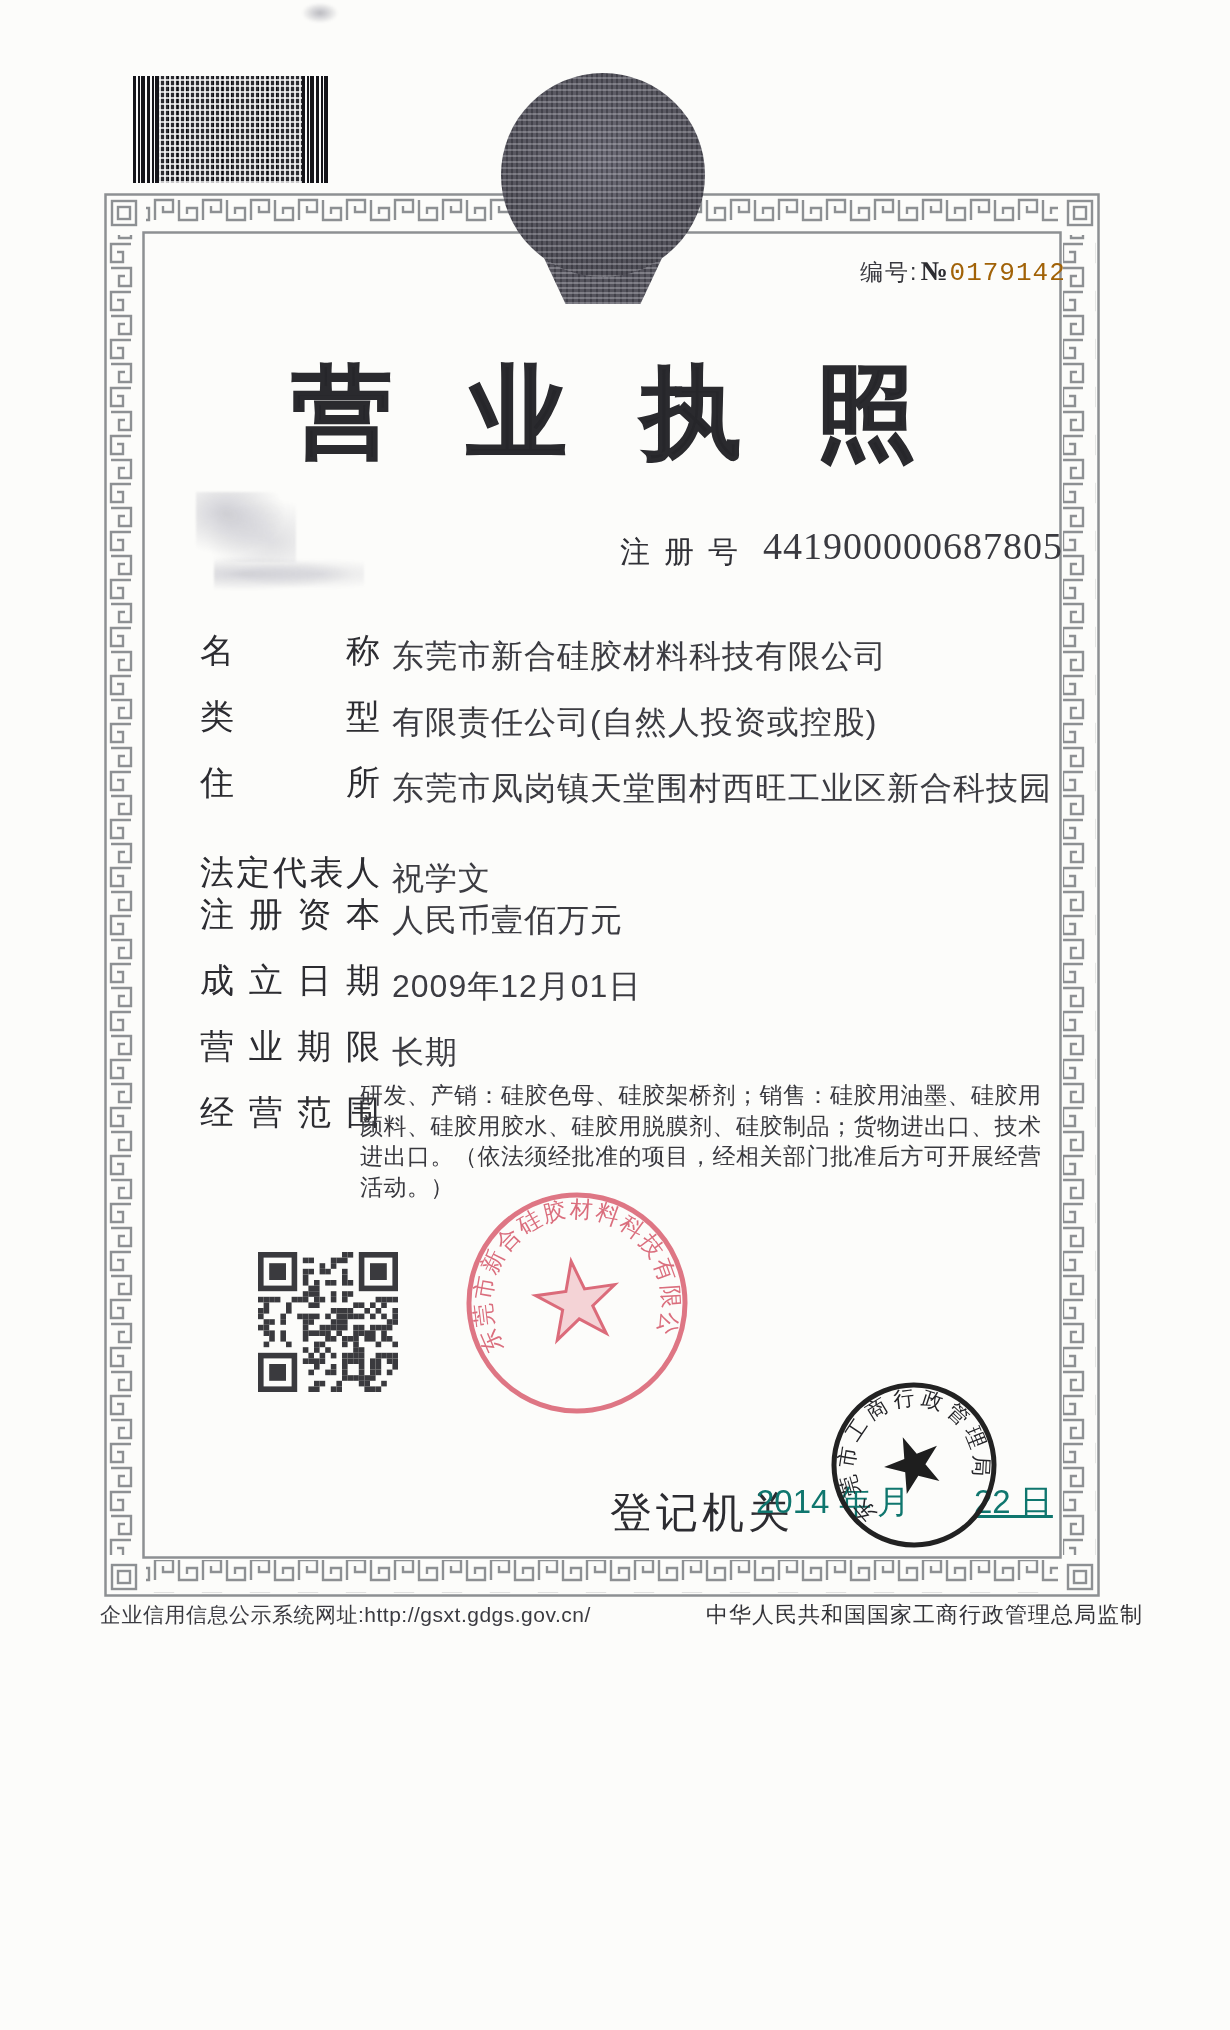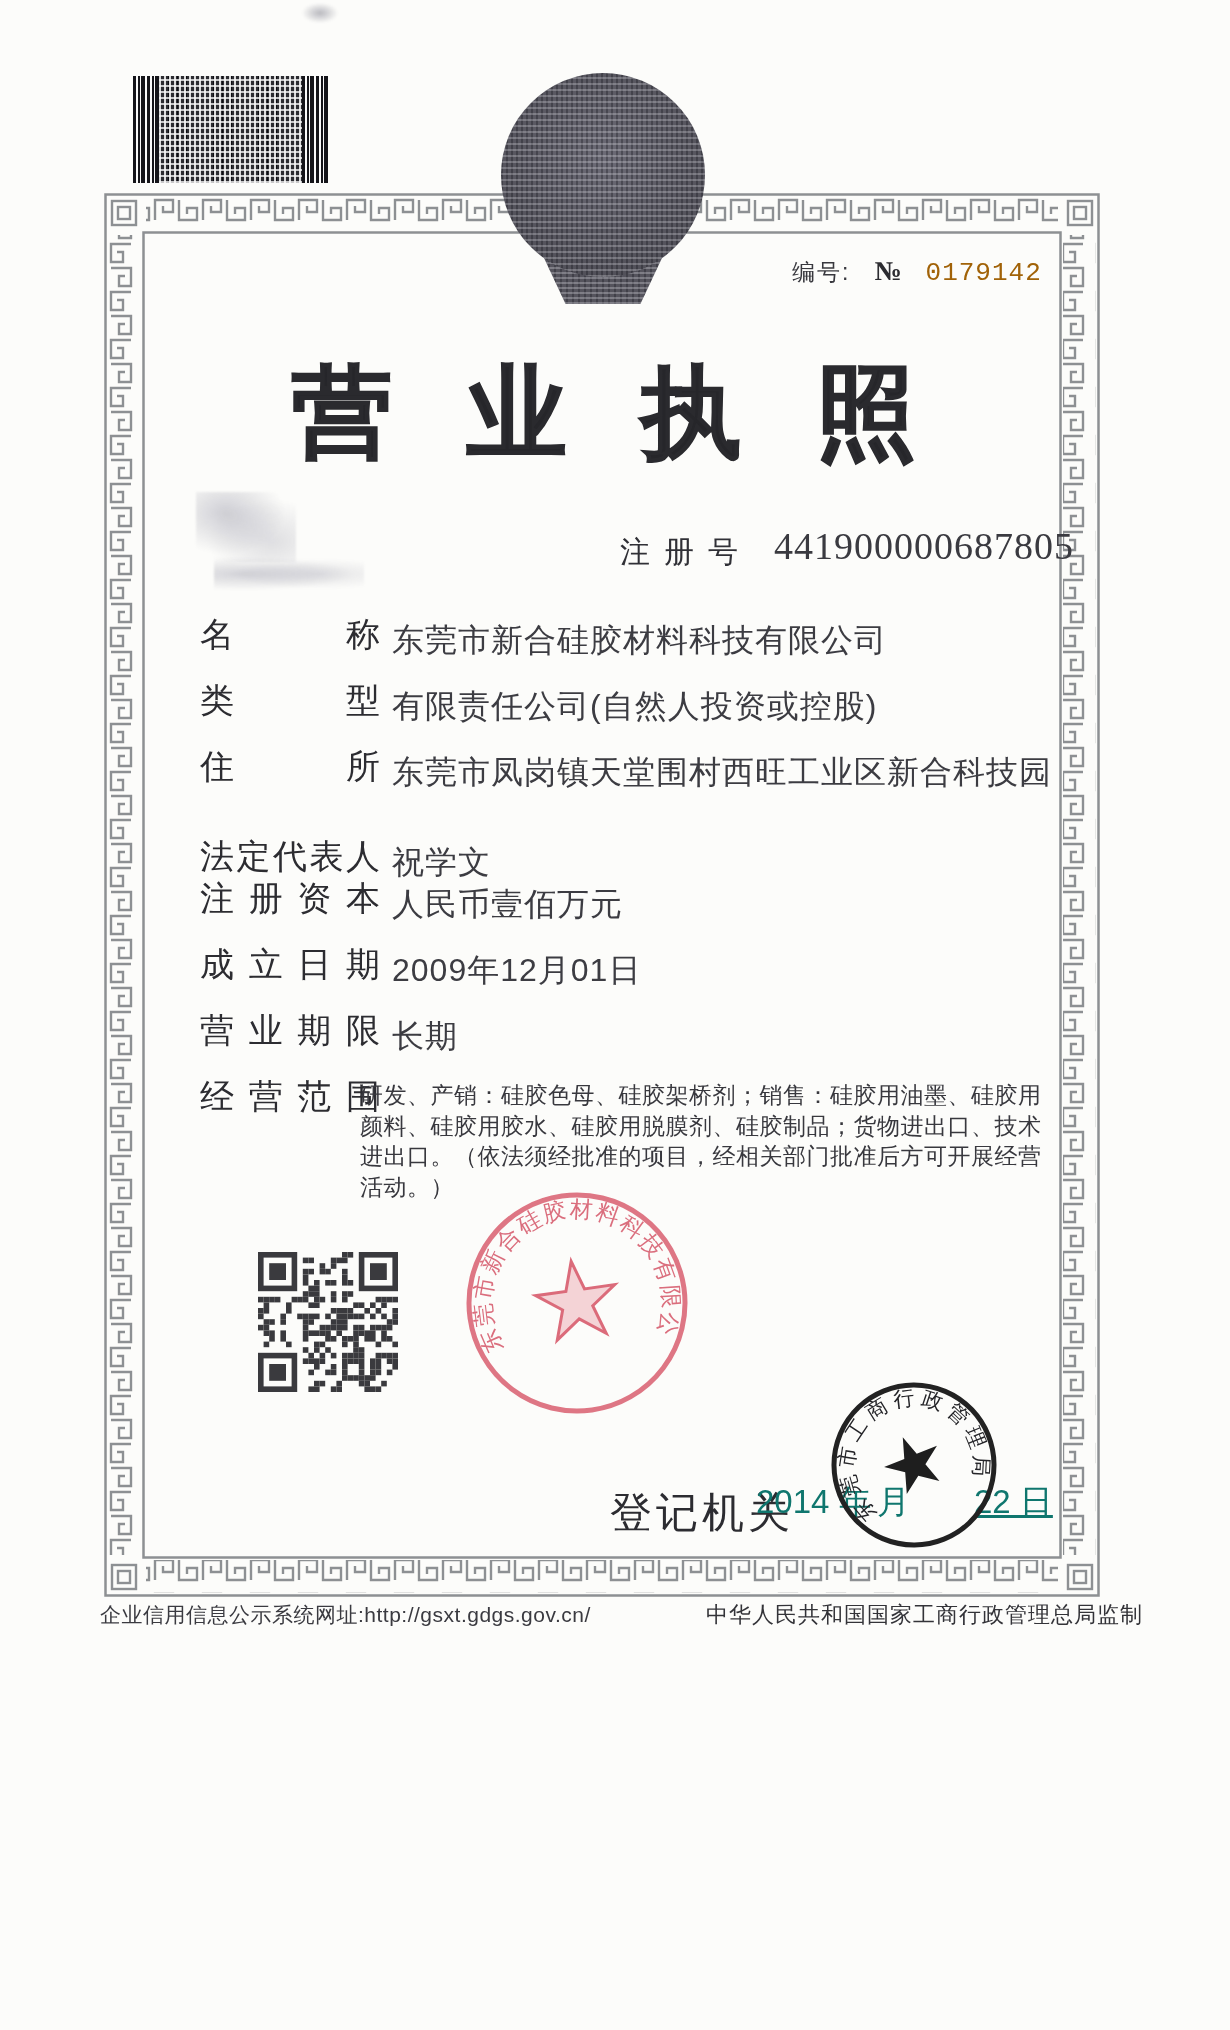--- a/index.html
+++ b/index.html
@@ -27,39 +27,39 @@
       repeating-linear-gradient(90deg,rgba(18,18,26,.32) 0 2px,rgba(0,0,0,0) 2px 5px),
       radial-gradient(circle at 50% 42%,#6d6c77 0%,#585760 55%,#4a4951 100%);}
   .emblem-base{left:518px;top:246px;width:170px;height:58px;z-index:3;
     clip-path:polygon(12% 0,88% 0,72% 100%,28% 100%);
     background:
       repeating-linear-gradient(0deg,rgba(238,238,244,.28) 0 2px,rgba(0,0,0,0) 2px 5px),
       repeating-linear-gradient(90deg,rgba(18,18,26,.3) 0 2px,rgba(0,0,0,0) 2px 6px),
       #55545d;}
 
   
-  .serial-row{left:792px;top:256px;height:34px;display:flex;align-items:baseline;gap:24px;z-index:5;}
+  .serial-row{left:860px;top:256px;height:34px;display:flex;align-items:baseline;gap:2px;z-index:5;}
   .serial-label{font-size:23px;color:#38383e;letter-spacing:2px;}
   .serial-symbol{font-family:"Liberation Serif",serif;font-weight:700;font-size:27px;color:#2c2c31;}
   .serial-number{font-family:"Liberation Mono",monospace;font-size:26px;color:#a16207;letter-spacing:1px;}
 
   
   .frame{left:104px;top:193px;z-index:1;}
 
   
   .cert-title{left:292px;top:352px;width:624px;font-size:100px;line-height:1.2;font-weight:700;
     color:#26262a;text-align:justify;text-align-last:justify;-webkit-text-stroke:1.5px #2a2a2e;z-index:5;
     font-family:Liberation Sans, sans-serif;}
 
   
   .reg-label{left:620px;top:532px;width:118px;font-size:30px;color:#303036;text-align:justify;text-align-last:justify;z-index:5;}
-  .reg-number{left:763px;top:524px;font-family:"Liberation Serif",serif;font-size:38px;color:#3a3a40;letter-spacing:1px;z-index:5;margin-left:11px;}
-
-  
-  .field-row{left:0;width:1230px;height:60px;z-index:5;}
+  .reg-number{left:763px;top:524px;font-family:"Liberation Serif",serif;font-size:38px;color:#3a3a40;letter-spacing:1px;z-index:5;}
+
+  
+  .field-row{left:0;width:1230px;height:60px;z-index:5;margin-top:16px;}
   .field-label{position:absolute;left:200px;width:180px;font-size:34px;font-weight:500;color:#2c2c31;
     text-align:justify;text-align-last:justify;}
   .field-value{position:absolute;left:392px;top:7px;font-size:32px;color:#3c3c42;letter-spacing:1px;white-space:nowrap;}
   .scope-value{left:360px;top:1080px;width:692px;font-size:23px;line-height:1.33;color:#38383e;letter-spacing:.5px;z-index:5;}
 
   
   .qr{left:258px;top:1252px;width:140px;height:140px;z-index:5;}
 
   
   .company-seal{left:452px;top:1178px;z-index:7;opacity:.92;}

